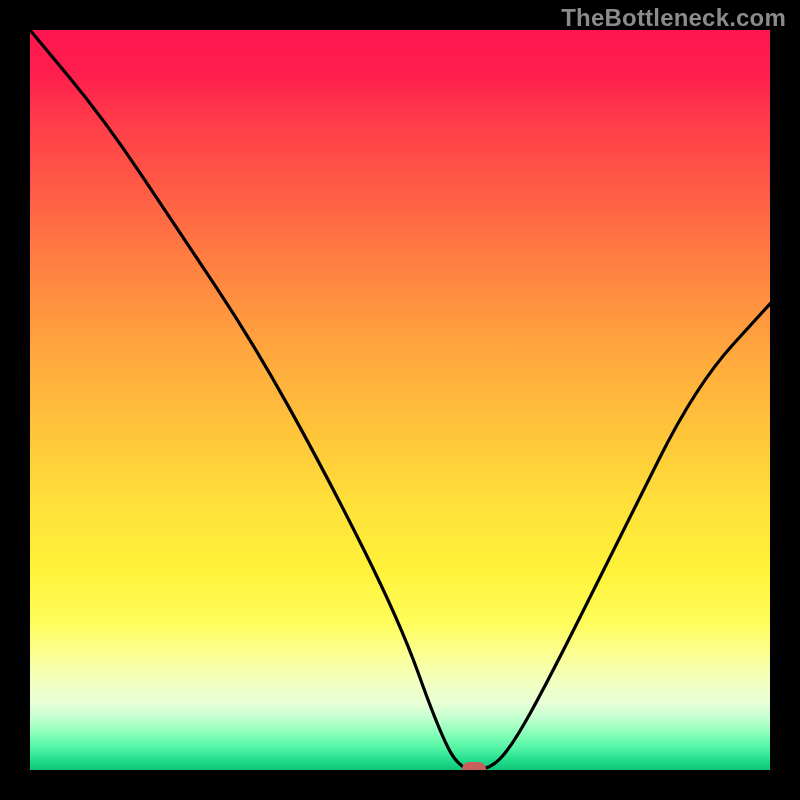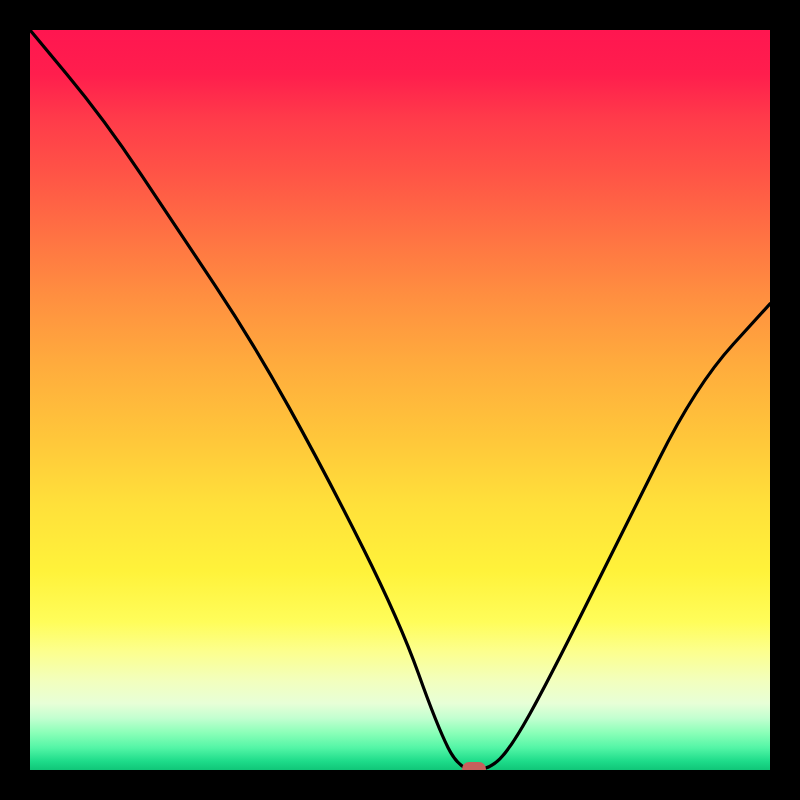--- a/index.html
+++ b/index.html
@@ -73,20 +73,21 @@
     height: 14px;
     border-radius: 7px;
     background: #c6605c;
     z-index: 2;
   }
 </style>
 </head>
 <body>
 
 <div class="frame">
+  <div class="watermark">TheBottleneck.com</div>
 
   <div class="plot-area">
     <div class="gradient"></div>
 
     <svg class="curve" viewBox="0 0 740 740" preserveAspectRatio="none">
       <path id="curve-path" d="M 0,0 Q 0,0 37,44.39999999999998 Q 74,88.79999999999995 111,144.3 Q 148,199.80000000000007 185,255.30000000000004 Q 222,310.8 259,377.4 Q 296,444 333,518 Q 370,592 388.5,643.8 Q 407.00000000000006,695.6 418.1,717.8 Q 429.2,740 444,740 Q 458.8,740 469.9,728.9 Q 481,717.8 499.5,684.5 Q 518,651.2 555,577.2 Q 592,503.2 629,429.2 Q 666,355.2 703,314.5 T 740,273.8" fill="none" stroke="#000" stroke-width="3.2" stroke-linecap="round" stroke-linejoin="round"></path>
     </svg>
 
     <div class="marker" id="marker" style="left: 432px; top: 732px;"></div>
   </div>

